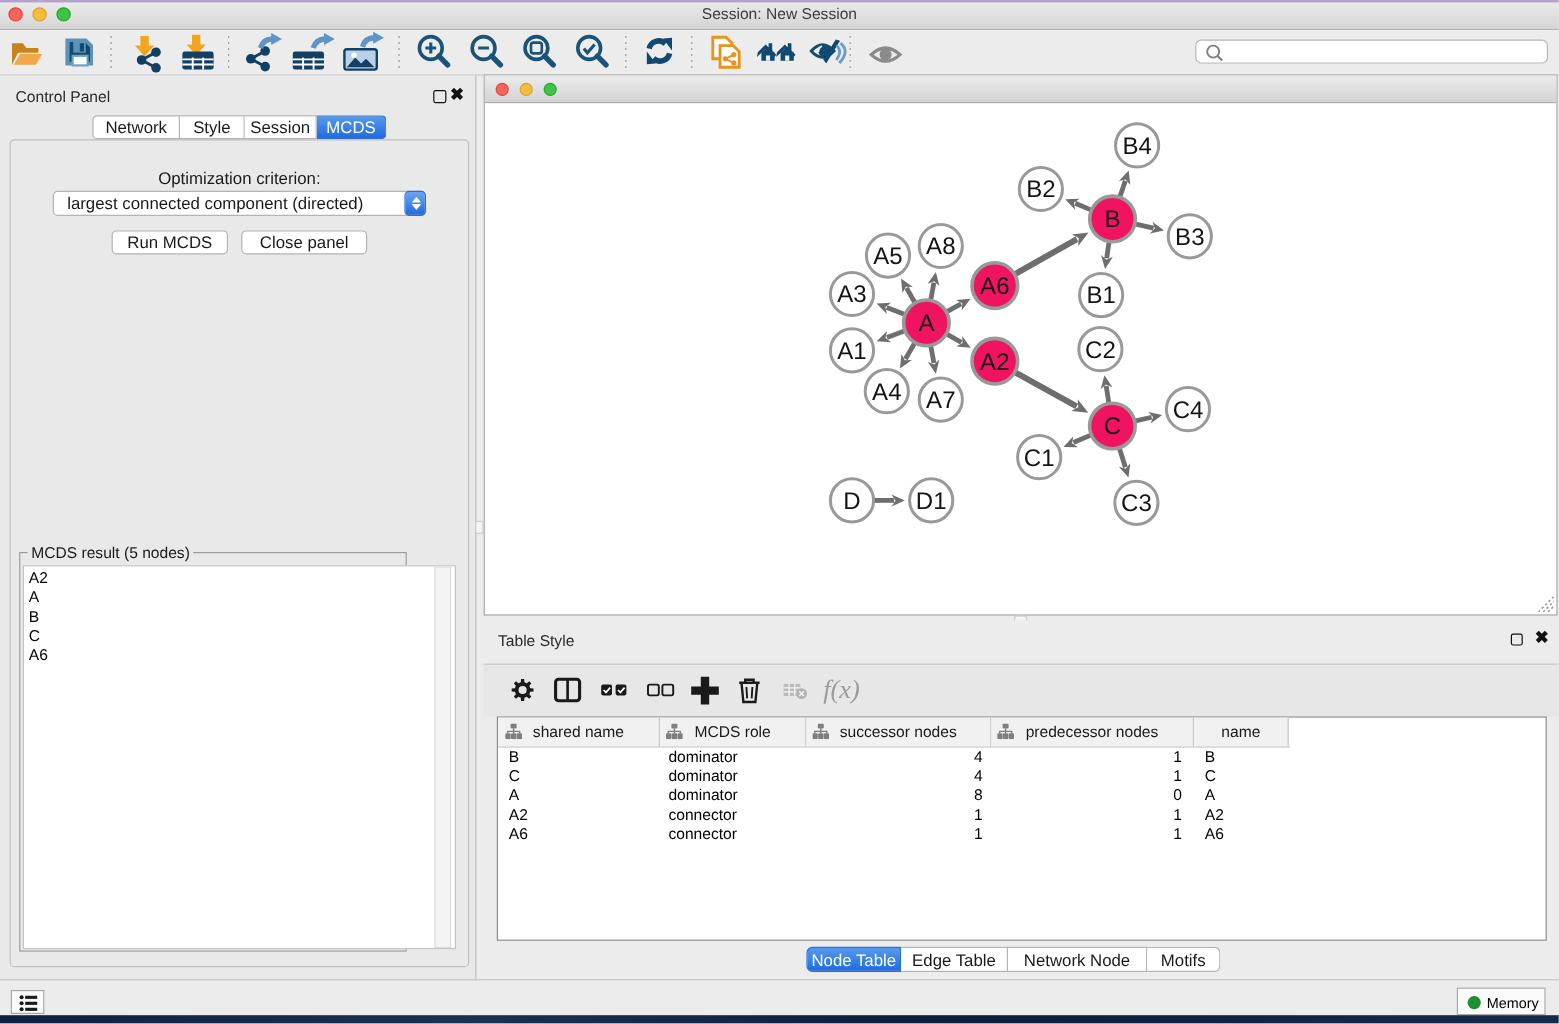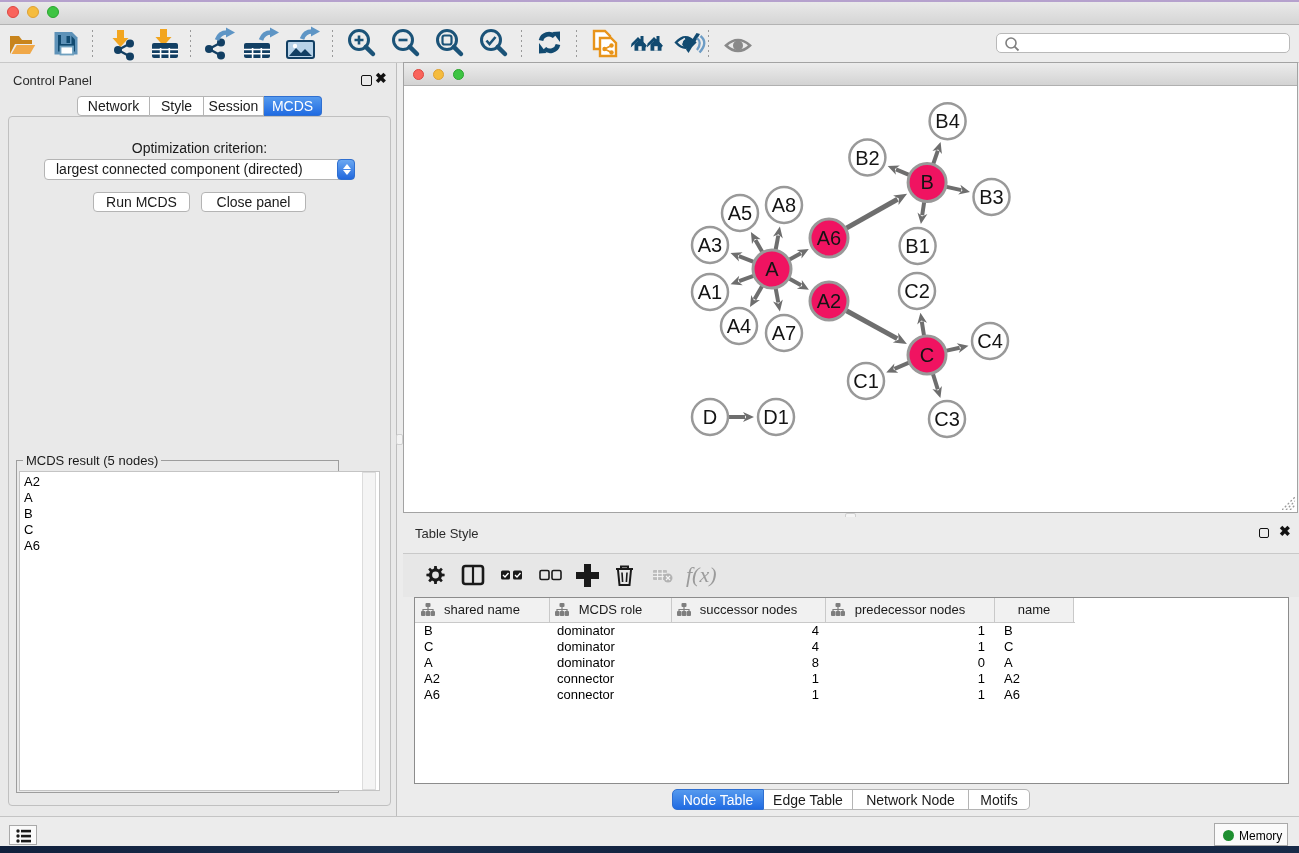--- a/index.html
+++ b/index.html
@@ -86,20 +86,21 @@
 #membtn .lbl { position:absolute; left:24px; top:5px; }
 #wallpaper { left:0; top:846px; width:1299px; height:7px; background:linear-gradient(90deg,#10203c,#1b3050 30%,#0e1d38 60%,#172a48); }
 </style>
 </head>
 <body>
 <div class="abs" id="titlebar">
   <div class="purple"></div>
   <div class="tl" id="ttl-r"></div>
     <div class="tl" id="ttl-y"></div>
     <div class="tl" id="ttl-g"></div>
+  <div class="title">Session: New Session</div>
 </div>
 
 <div class="abs" id="toolbar">
   <svg class="tbi" style="left:0; top:0;" width="790" height="38">
 
     <path d="M10,29 V11 h9 l3,4 h10 v4 h-17 l-5,10 z" fill="#c8841c"></path>
     <path d="M11.5,29 l5.2,-9 h18.5 l-5.2,9 z" fill="#f0a848"></path>
 
     <path d="M54.5,7 h17.5 l5.5,5.5 v17 h-23 z" fill="#5e92b8"></path>
     <path d="M58,10 h12.5 l4.5,4.5 v12 h-17 z" fill="#114a70"></path>
@@ -452,21 +453,21 @@
     <div class="cell" style="left:300px; width:104px; text-align:right; top:73px;">1</div>
     <div class="cell" style="left:480px; width:90px; text-align:right; top:73px;">1</div>
     <div class="cell" style="left:589px; top:73px;">A2</div>
     <div class="cell" style="left:9px; top:89px;">A6</div>
     <div class="cell" style="left:142px; top:89px;">connector</div>
     <div class="cell" style="left:300px; width:104px; text-align:right; top:89px;">1</div>
     <div class="cell" style="left:480px; width:90px; text-align:right; top:89px;">1</div>
     <div class="cell" style="left:589px; top:89px;">A6</div>
   </div>
   <div class="tabs2">
-    <div class="tab2 first sel" style="width:92px; border-radius:5px 0 0 5px; border-left:1px solid #2f6fd0;">Node Table</div>
+    <div class="tab2 first sel" style="width:79px; border-radius:5px 0 0 5px; border-left:1px solid #2f6fd0;">Node Table</div>
     <div class="tab2" style="width:89px;">Edge Table</div>
     <div class="tab2" style="width:116px;">Network Node</div>
     <div class="tab2" style="width:61px; border-radius:0 5px 5px 0;">Motifs</div>
   </div>
 </div>
 
 <div class="abs" id="statusbar">
   <div id="listbtn">
     <svg width="26" height="18" style="position:absolute;left:1px;top:1px;">
       <g fill="#1a1a1a">

